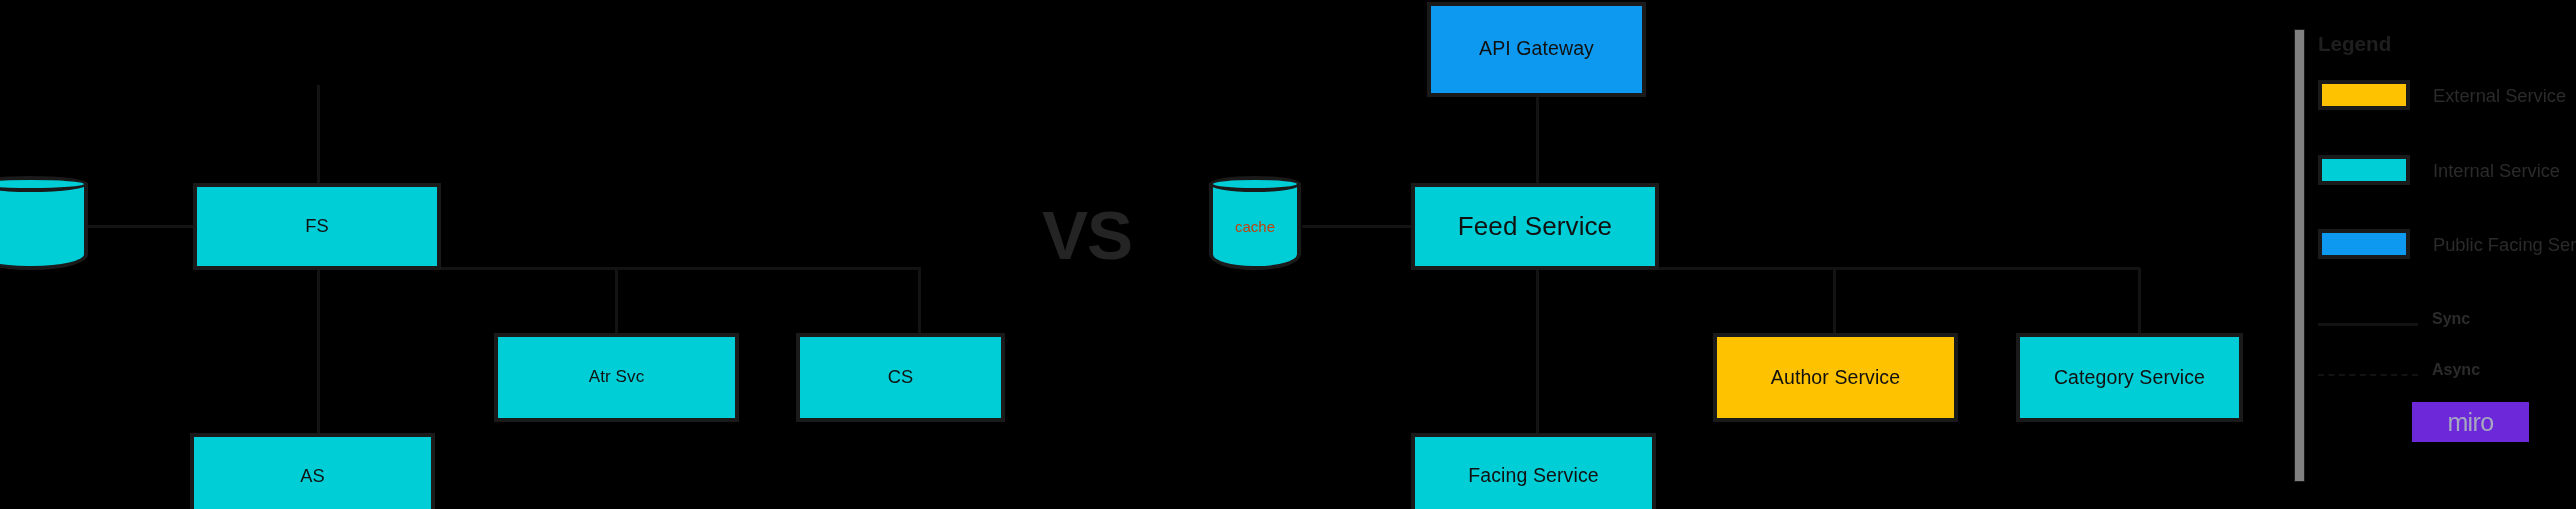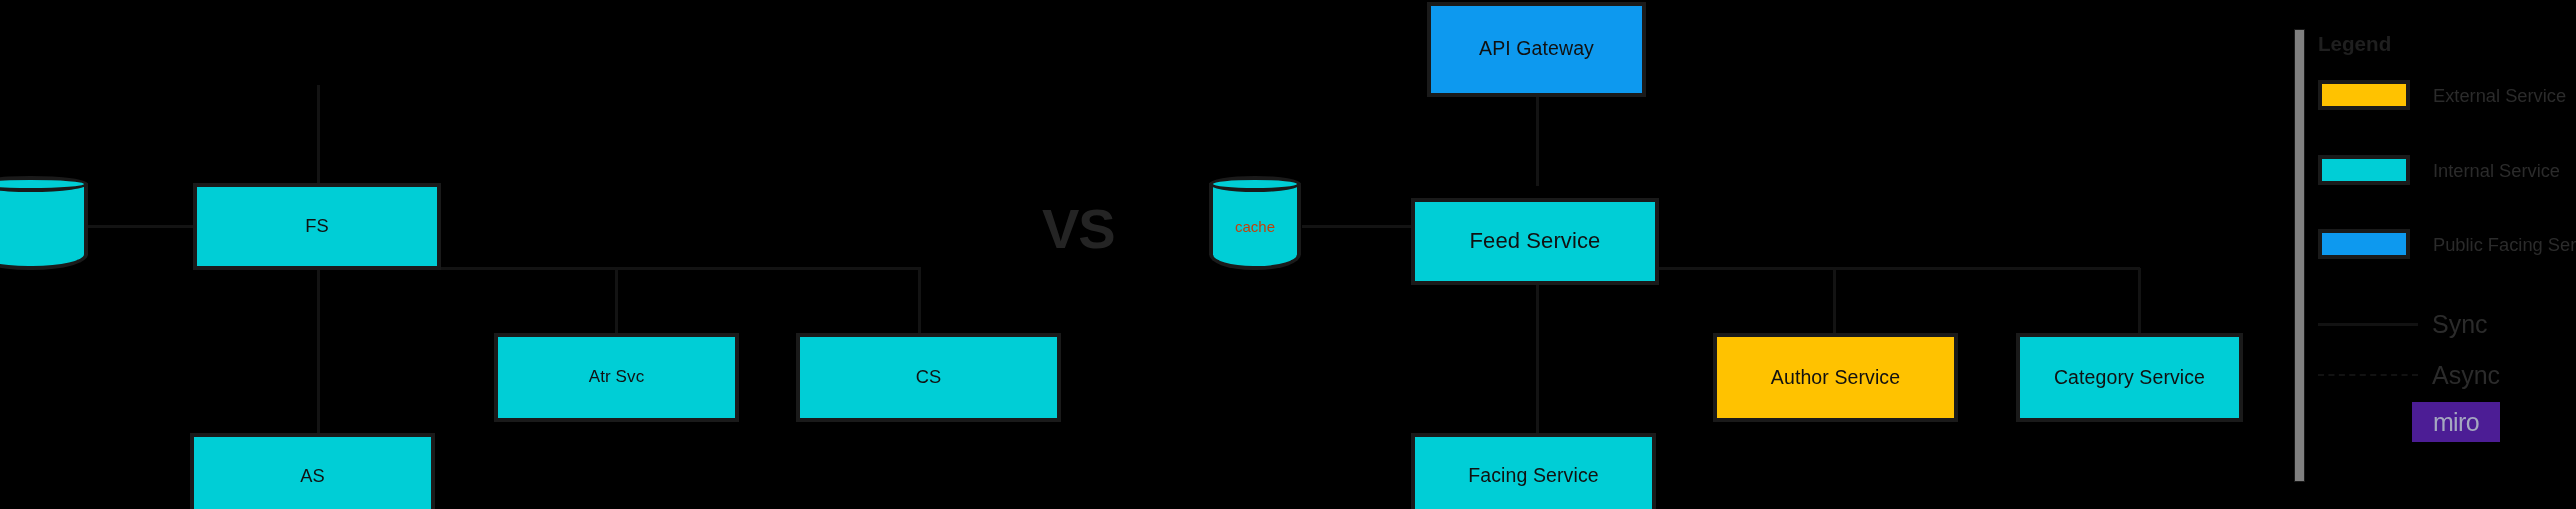--- a/index.html
+++ b/index.html
@@ -77,21 +77,21 @@
     justify-content: center;
     color: #c2410c;
     font-size: 15px;
     z-index: 3;
   }
 
   
   #vs-label {
     position: absolute;
     color: #242424;
-    font-size: 56px;
+    font-size: 69px;
     font-weight: 700;
     letter-spacing: -1.1px;
     line-height: 1;
   }
 
   
   .connector {
     position: absolute;
     background: #131313;
   }
@@ -140,45 +140,46 @@
     position: absolute;
     left: 115px;
     top: 4.6px;
     font-size: 18.3px;
     color: #2b2b2b;
     white-space: nowrap;
   }
   .legend-flowlabel {
     position: absolute;
     left: 140px;
-    font-size: 25px;
+    font-size: 16px;
     color: #2b2b2b;
     white-space: nowrap;
+    font-weight: bold;
   }
   .legend-flowline {
     position: absolute;
     left: 26px;
     width: 100px;
     height: 2.9px;
     background: #121212;
   }
   .legend-flowline.dashed {
     background: none;
     border-top: 2.9px dashed #121212;
     height: 0;
   }
 
   
   #miro-watermark {
     position: absolute;
     left: 2412px;
     top: 402px;
-    width: 88px;
+    width: 117px;
     height: 40px;
-    background: #4c1d95;
+    background: #6d28d9;
     display: flex;
     align-items: center;
     justify-content: center;
   }
   #miro-watermark span {
     color: #a5a8c0;
     font-size: 25px;
     font-weight: 400;
     letter-spacing: -0.6px;
   }
@@ -203,21 +204,21 @@
 
 
   <div class="node fill-internal" style="left:193px; top:183px; width:248px; height:87px; font-size:18.3px;">
     <span>FS</span>
   </div>
 
   <div class="node fill-internal" style="left:494px; top:333px; width:245px; height:89px; font-size:17px;">
     <span>Atr Svc</span>
   </div>
 
-  <div class="node fill-internal" style="left:796px; top:333px; width:265px; height:89px; font-size:18.3px;">
+  <div class="node fill-internal" style="left:796px; top:333px; width:209px; height:89px; font-size:18.3px;">
     <span>CS</span>
   </div>
 
   <div class="node fill-internal" style="left:190px; top:433px; width:245px; height:86px; font-size:18.3px;">
     <span>AS</span>
   </div>
 
   <div id="vs-label" style="left:1042px; top:201px;">VS</div>
 
   <div class="connector" style="left:1536px; top:85px; width:2.9px;   height:101px;"></div>
@@ -230,21 +231,21 @@
   <div class="cylinder" style="left:1209px; top:176px; width:92px; height:101px;">
     <div class="cyl-body"></div>
     <div class="cyl-top"></div>
     <div class="cyl-label">cache</div>
   </div>
 
   <div class="node fill-public" style="left:1427px; top:1.7px; width:219px; height:95px; font-size:19.5px;">
     <span>API Gateway</span>
   </div>
 
-  <div class="node fill-internal" style="left:1411px; top:183px; width:248px; height:87px; font-size:22px;margin-top:15px;">
+  <div class="node fill-internal" style="left:1411px; top:183px; width:248px; height:87px; font-size:26px;">
     <span>Feed Service</span>
   </div>
 
   <div class="node fill-external" style="left:1713px; top:333px; width:245px; height:89px; font-size:19.5px;">
     <span>Author Service</span>
   </div>
 
   <div class="node fill-internal" style="left:2016px; top:333px; width:227px; height:89px; font-size:19.5px;">
     <span>Category Service</span>
   </div>

